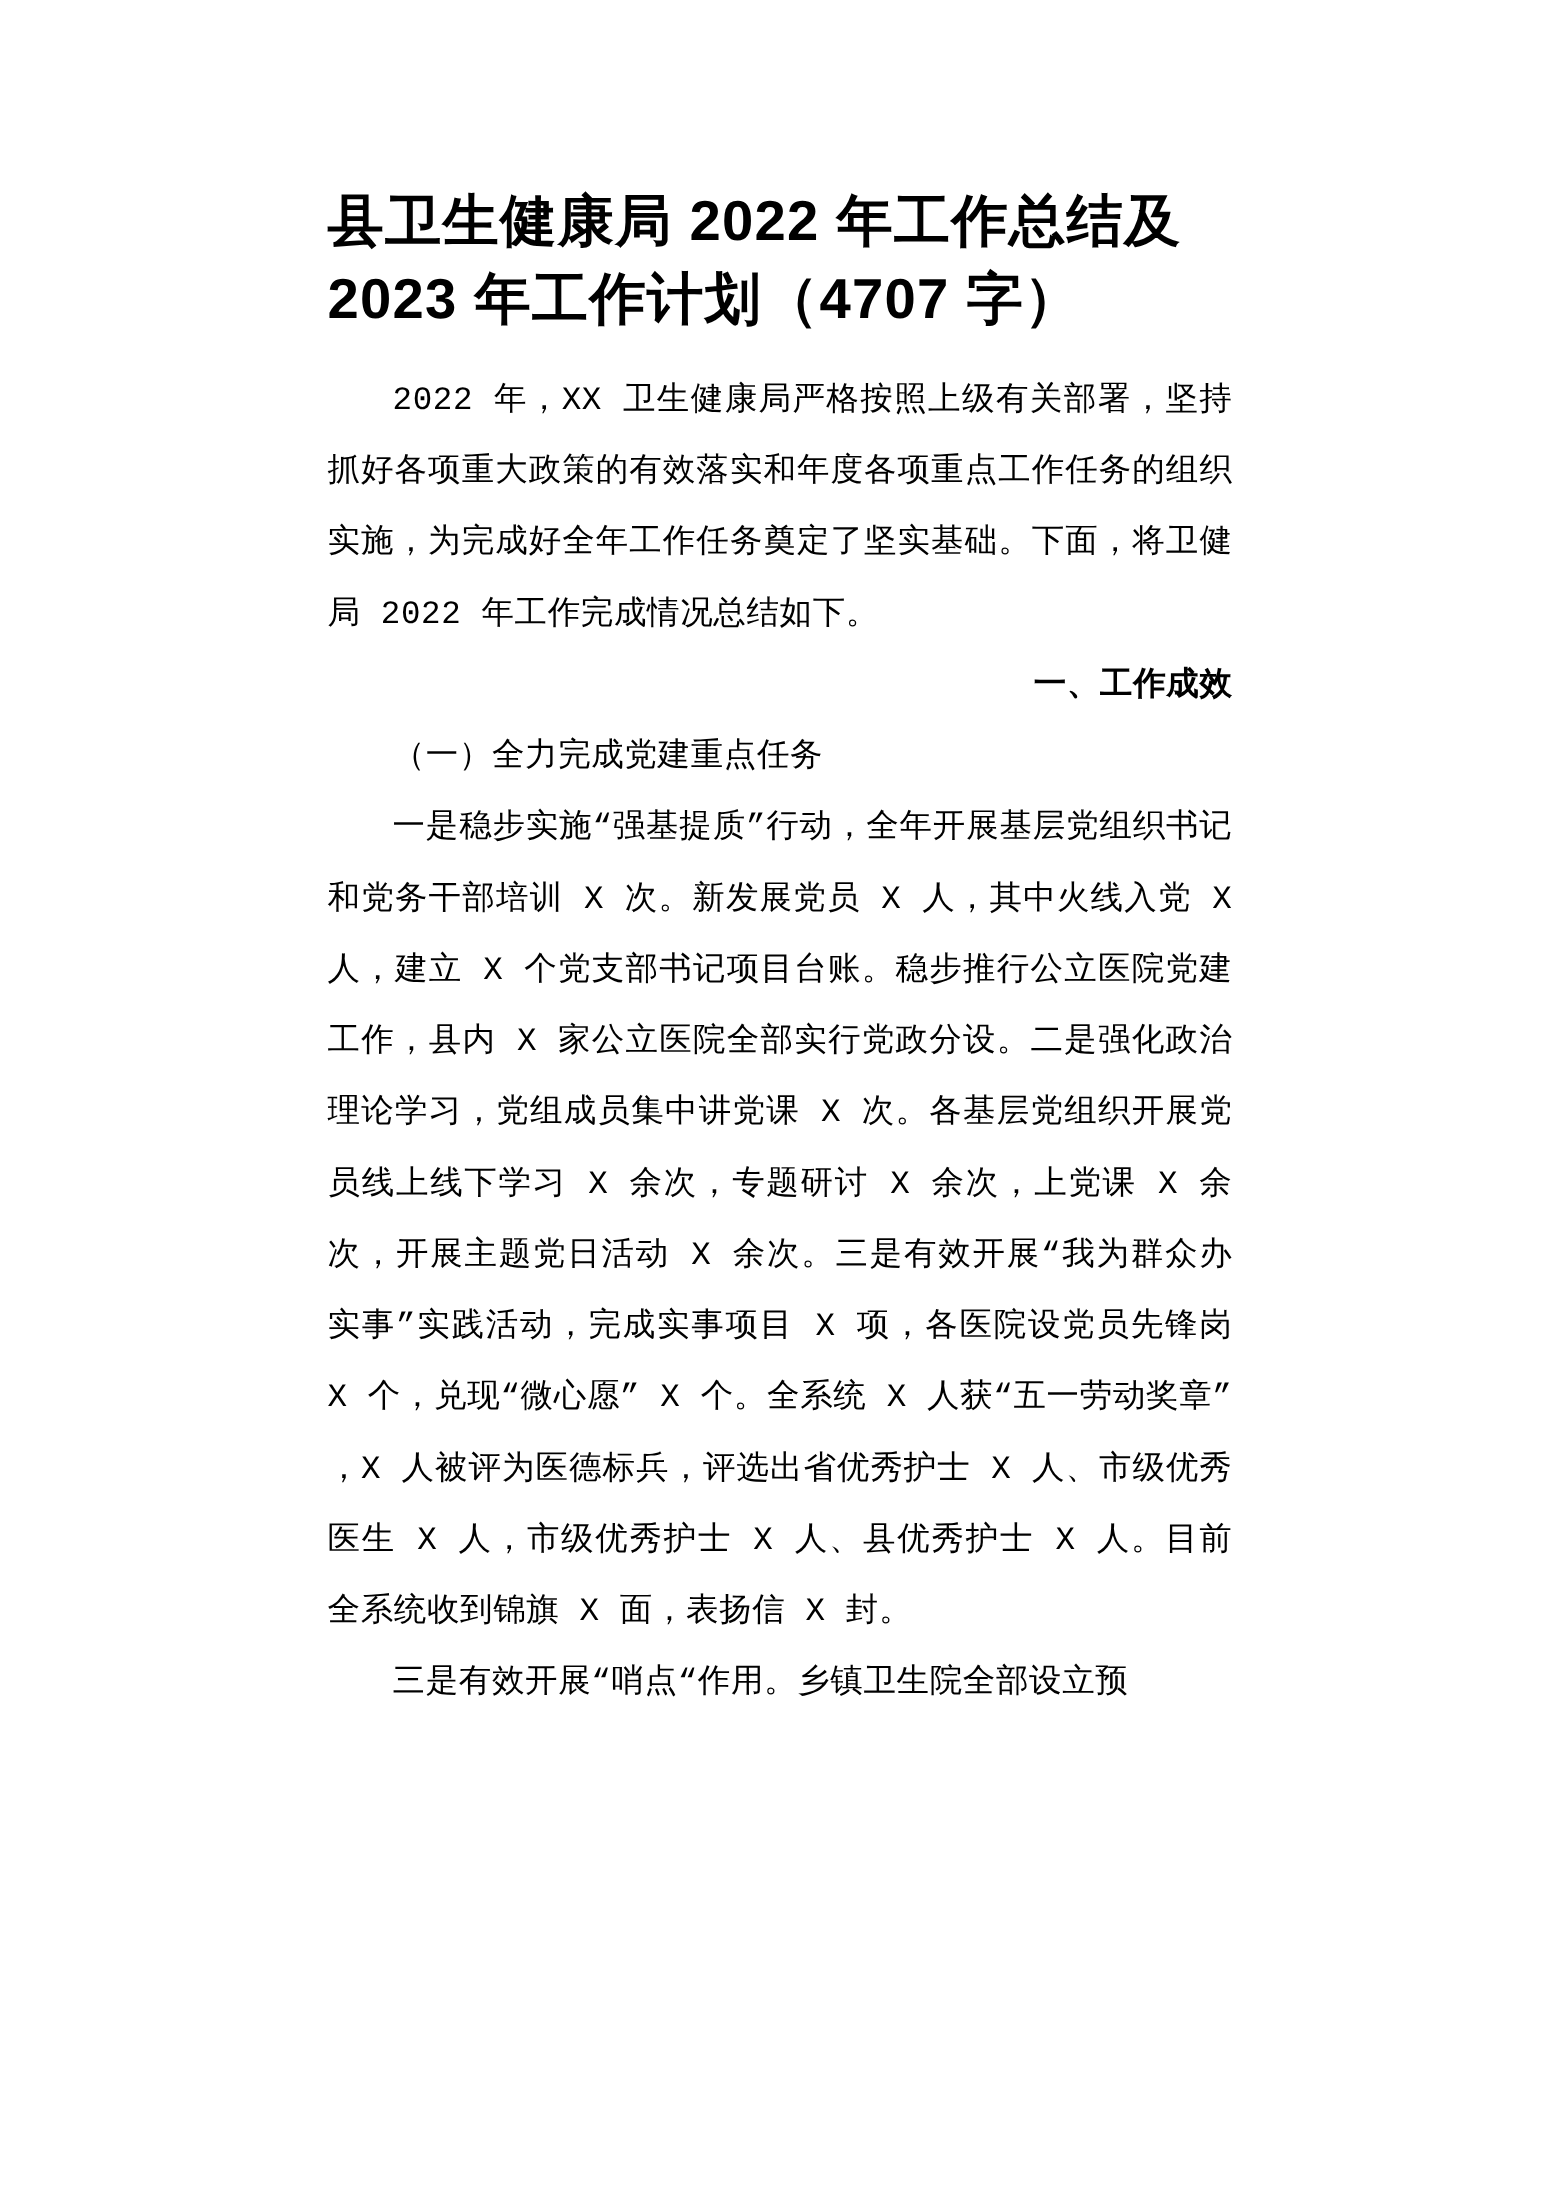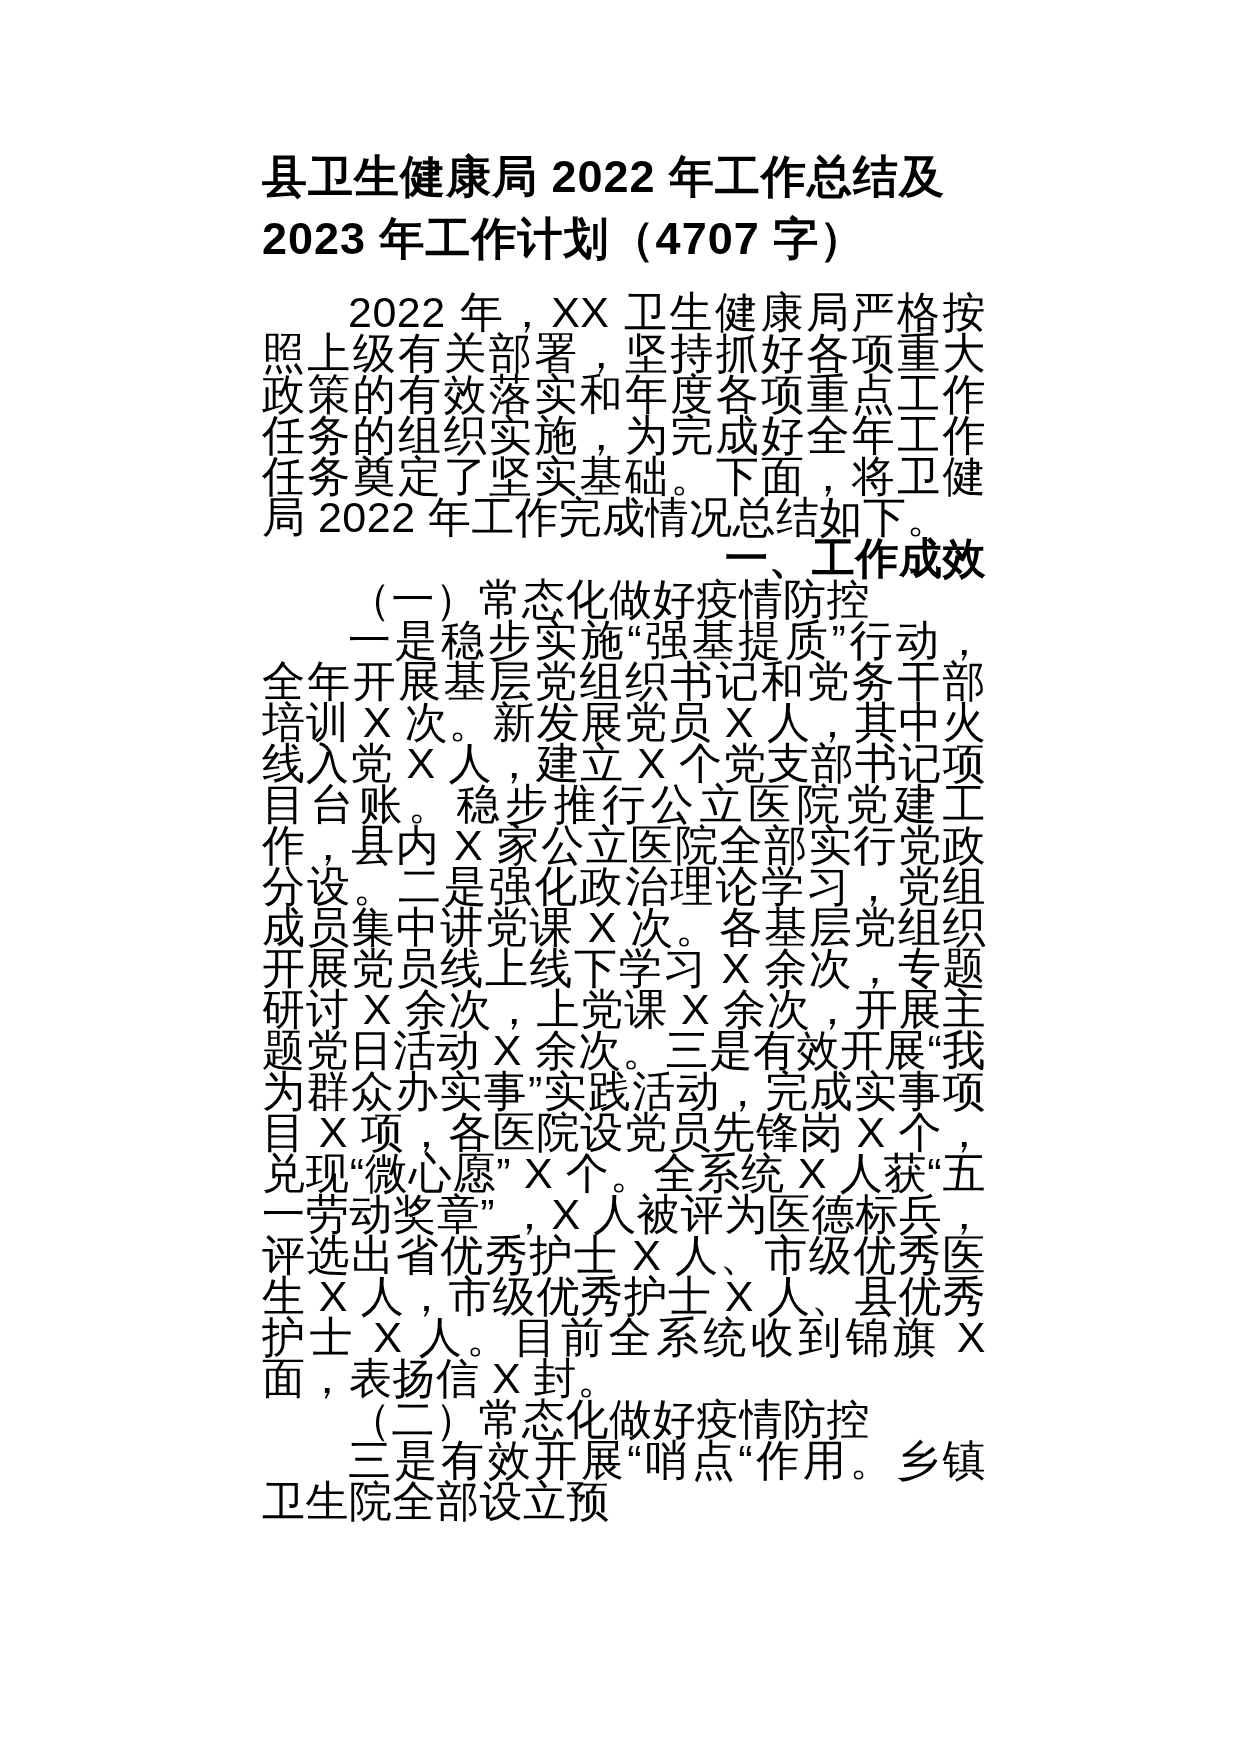--- a/index.html
+++ b/index.html
@@ -22,46 +22,46 @@
   .doc-title {
     margin: 0 0 22px 0;
     font-size: 45px;
     font-weight: 700;
     line-height: 62px;
     letter-spacing: 1px;
     text-align: left;
   }
   .body-para {
     margin: 0;
-    font-size: 43px;
-    line-height: 41px;
+    font-size: 26px;
+    line-height: 57px;
     letter-spacing: 0.5px;
     text-align: justify;
     text-indent: 2em;
     font-weight: 400;
+    font-family: Liberation Mono, monospace;
   }
   .heading-1 {
     font-weight: 700;
     text-align: right;
   }
   .heading-2 {
     font-weight: 400;
     text-align: left;
   }
 </style>
 </head>
 <body>
 
 <div class="page">
   <h1 class="doc-title">县卫生健康局 2022 年工作总结及 2023 年工作计划（4707 字）</h1>
 
   <p class="body-para">2022 年，XX 卫生健康局严格按照上级有关部署，坚持抓好各项重大政策的有效落实和年度各项重点工作任务的组织实施，为完成好全年工作任务奠定了坚实基础。下面，将卫健局 2022 年工作完成情况总结如下。</p>
 
   <p class="body-para heading-1">一、工作成效</p>
 
-  <p class="body-para heading-2">（一）常态化做好疫情防控</p>
+  <p class="body-para heading-2">（一）全力完成党建重点任务</p>
 
   <p class="body-para">一是稳步实施“强基提质”行动，全年开展基层党组织书记和党务干部培训 X 次。新发展党员 X 人，其中火线入党 X 人，建立 X 个党支部书记项目台账。稳步推行公立医院党建工作，县内 X 家公立医院全部实行党政分设。二是强化政治理论学习，党组成员集中讲党课 X 次。各基层党组织开展党员线上线下学习 X 余次，专题研讨 X 余次，上党课 X 余次，开展主题党日活动 X 余次。三是有效开展“我为群众办实事”实践活动，完成实事项目 X 项，各医院设党员先锋岗 X 个，兑现“微心愿” X 个。全系统 X 人获“五一劳动奖章” ，X 人被评为医德标兵，评选出省优秀护士 X 人、市级优秀医生 X 人，市级优秀护士 X 人、县优秀护士 X 人。目前全系统收到锦旗 X 面，表扬信 X 封。</p>
 
-  <p class="body-para heading-2">（二）常态化做好疫情防控</p>
 
   <p class="body-para">三是有效开展“哨点“作用。乡镇卫生院全部设立预</p>
 </div>
 
 </body></html>

